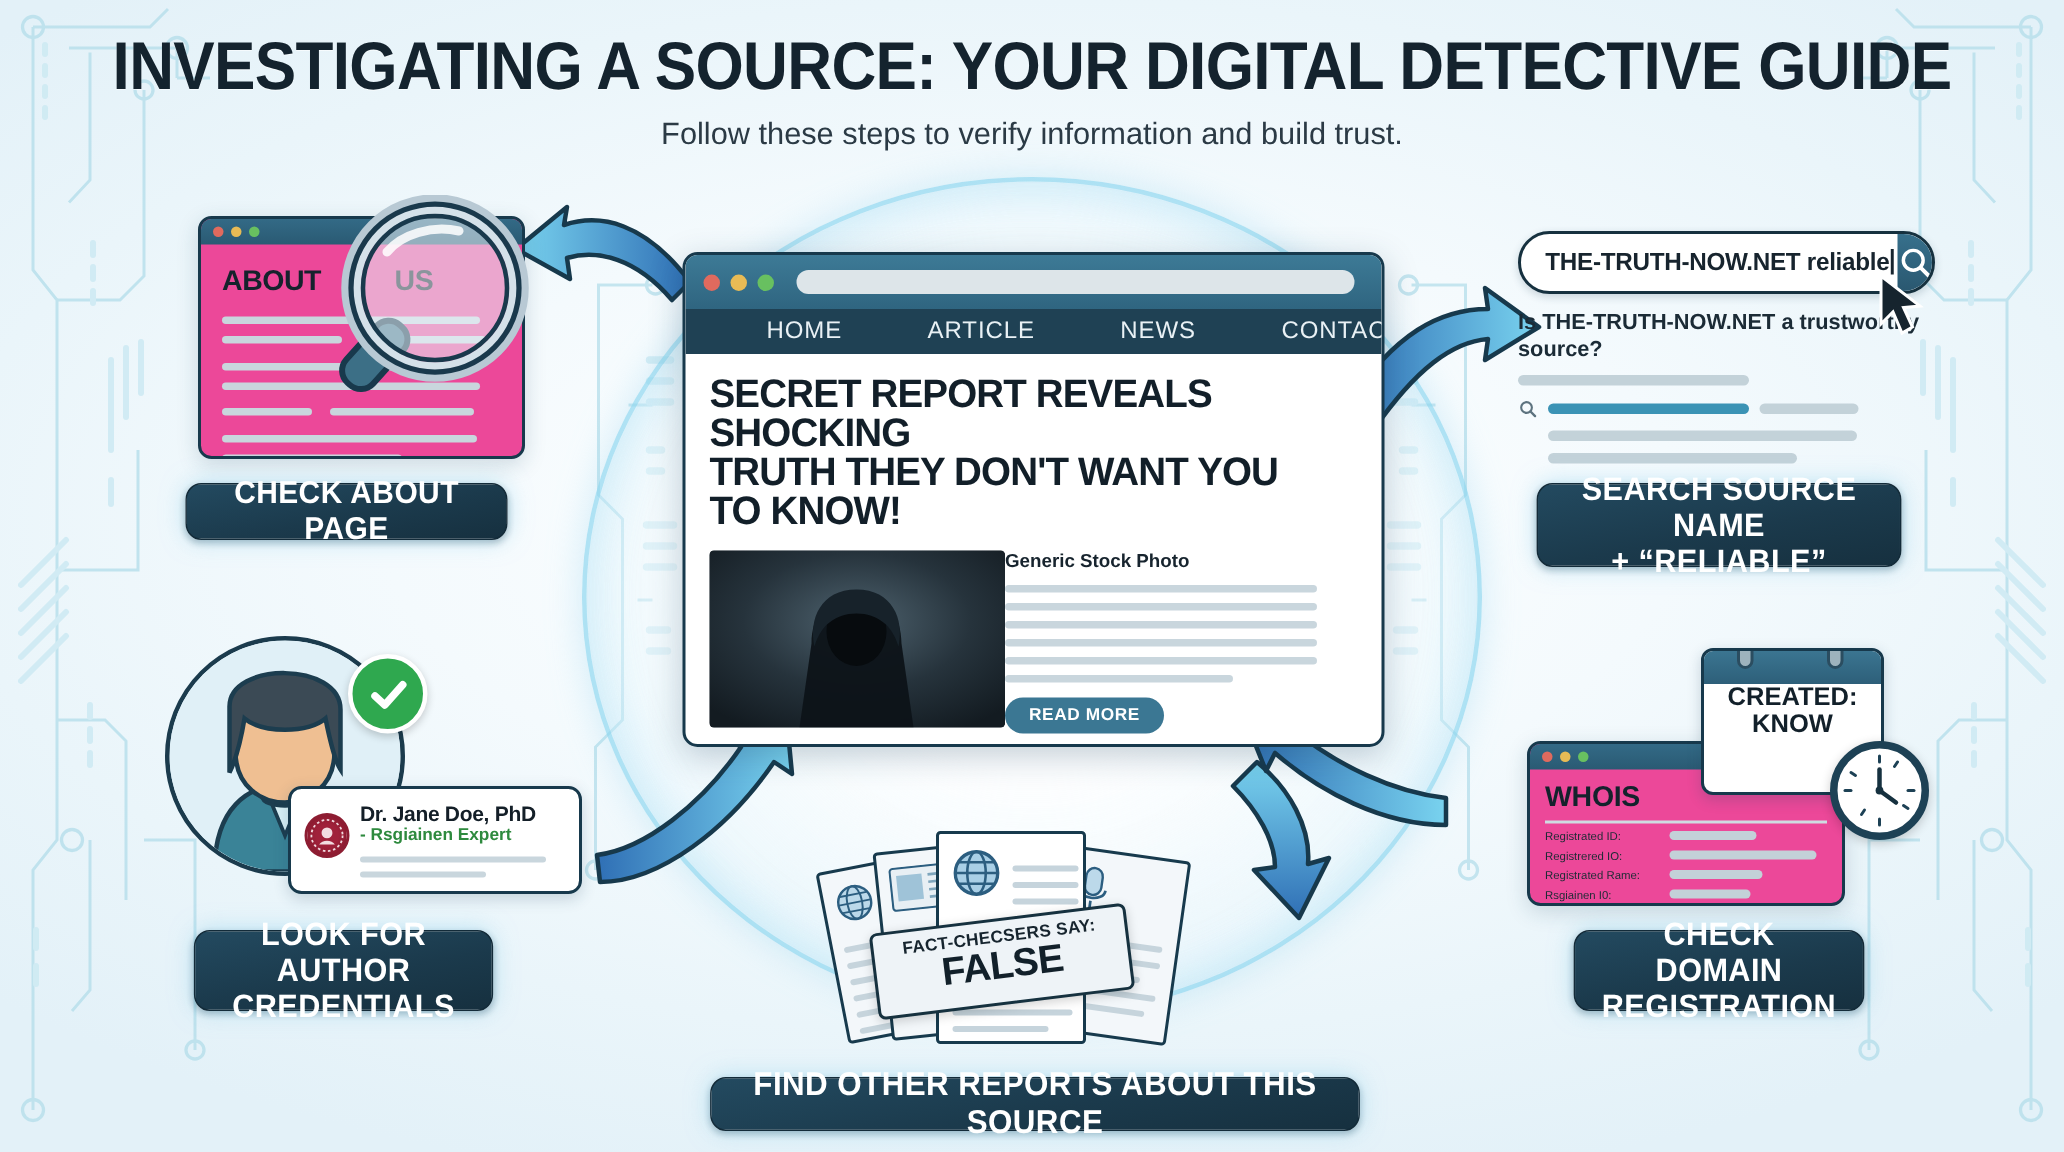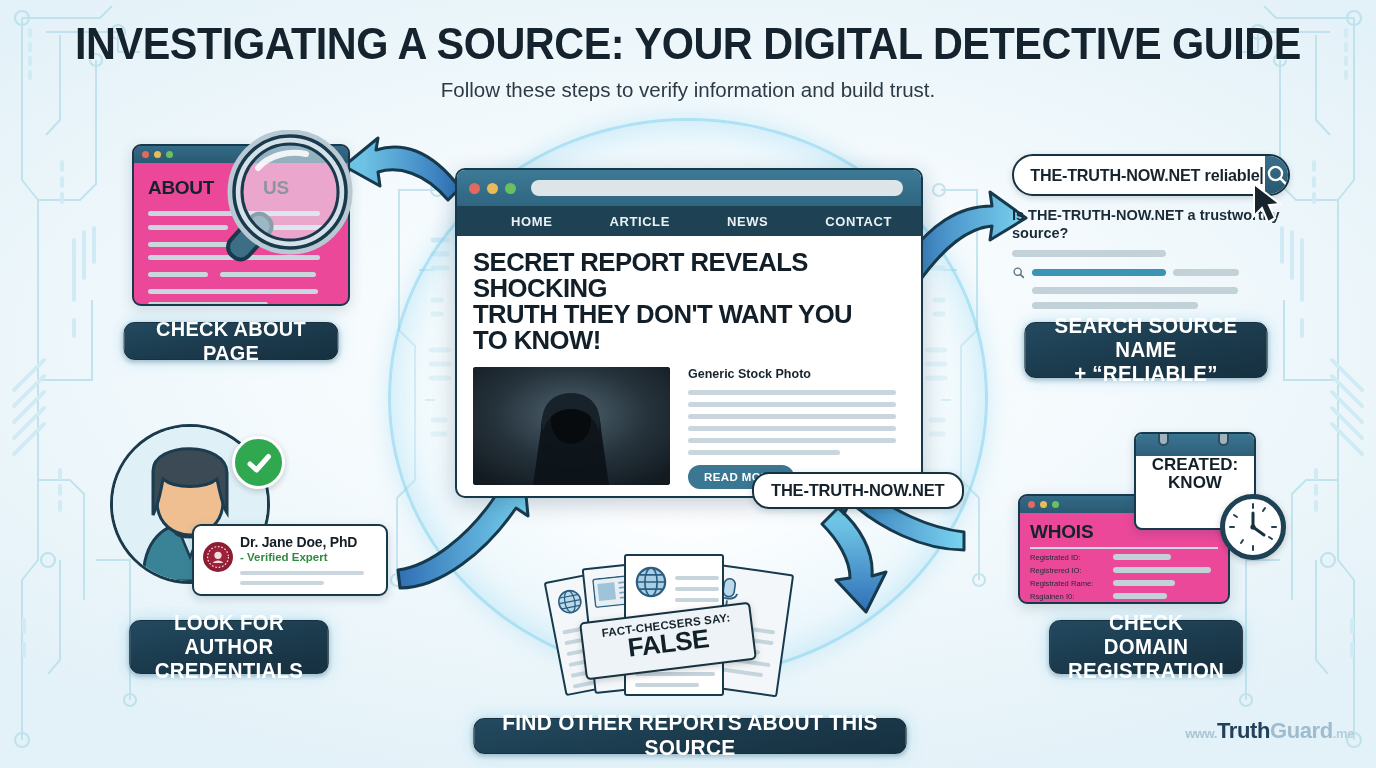--- a/index.html
+++ b/index.html
@@ -112,27 +112,27 @@
     background: #fff; border: 5px solid #1d4155; box-shadow: 0 2px 7px rgba(0,0,0,.2); }
 
   
   #browser { position: absolute; left: 455px; top: 168px; width: 468px; height: 330px;
     background: #fff; border: 2.5px solid #17394c; border-radius: 10px; overflow: hidden;
     box-shadow: 0 6px 22px rgba(25,65,90,.25); }
   .br-top { height: 36px; background: linear-gradient(180deg,#3d7a96,#2f6580); display: flex; align-items: center; gap: 7px; padding: 0 12px; }
   .br-dot { width: 11px; height: 11px; border-radius: 50%; }
   .br-url { flex: 1; height: 16px; border-radius: 9px; background: #dde5e9; margin-left: 8px; margin-right: 6px; }
   .br-nav { height: 30px; background: #1f4154; display: flex; align-items: center; gap: 21px; padding: 0 18px; }
-  .br-nav span { color: #e9f1f5; font-size: 13px; font-weight: 700; letter-spacing: .6px;
+  .br-nav span { color: #e9f1f5; font-size: 16px; font-weight: 400; letter-spacing: .6px;
                  font-family:"Liberation Sans Narrow","Liberation Sans",sans-serif;padding-left:36px; }
   .br-nav .navsearch { margin-left: auto; width: 88px; height: 14px; border-radius: 7px; background: #2e5870; }
   .art { padding: 14px 16px 0; }
   .headline { font-size: 26.5px; font-weight: 700; line-height: .98; color: #121f29; letter-spacing: -.6px;
     font-family:"Liberation Sans Narrow","Liberation Sans",sans-serif; transform: scaleX(.97); transform-origin: left; }
-  .art-row { display: flex; gap: 18px; margin-top: 13px; }
+  .art-row { display: flex; gap: 0; margin-top: 13px; }
   .hood { width: 197px; height: 118px; border-radius: 3px; overflow: hidden; position: relative;
     background: radial-gradient(ellipse at 50% 42%, #3c4e58 0%, #222f38 45%, #161f26 100%); }
   .photo-cap { font-size: 12.5px; font-weight: 700; color: #17242e; }
   .readmore { margin-top: 10px; display: inline-flex; align-items: center; justify-content: center;
     padding: 6px 16px; border-radius: 13px; background: #3b7793; color: #fff; font-size: 11.5px; font-weight: 700;
     letter-spacing: .4px; font-family:"Liberation Sans Narrow","Liberation Sans",sans-serif; }
   .byline { margin: 9px 0 0 16px; font-size: 13px; font-weight: 700; color: #17242e; }
 
   .domain-pill { position: absolute; left: 752px; top: 472px; padding: 7px 17px; background: #fff;
     border: 2.5px solid #17323f; border-radius: 17px; font-size: 16.5px; font-weight: 700; color: #15222c;
@@ -462,21 +462,21 @@
     </div>
     <div class="cred-card">
       <div class="seal">
         <svg viewBox="0 0 30 30" width="26" height="26" style="position:absolute;left:0;top:0" aria-hidden="true">
           <circle cx="15" cy="15" r="12" fill="none" stroke="#f0d9de" stroke-width="1.4" stroke-dasharray="2 2"></circle>
           <circle cx="15" cy="13" r="4.2" fill="#f2dde1"></circle>
           <path d="M9 22 C11 18, 19 18, 21 22 Z" fill="#f2dde1"></path>
         </svg>
       </div>
       <div class="cred-name">Dr. Jane Doe, PhD</div>
-      <div class="cred-role">- Verified Expert</div>
+      <div class="cred-role">- Rsgiainen Expert</div>
       <div class="line" style="width:124px;margin-top:8px;height:4px"></div>
       <div class="line" style="width:84px;margin-top:6px;height:4px"></div>
     </div>
   </div>
   <div class="chip" style="left:124px; top:620px; width:210px; height:54px; font-size:21.5px; flex-direction:column;">
     <span>LOOK FOR AUTHOR</span>
     <span>CREDENTIALS</span>
   </div>
 
   <div id="whois-block">
@@ -586,21 +586,20 @@
             <div class="line" style="width:152px;height:5px;margin-top:7px"></div>
           </div>
           <div class="readmore">READ MORE</div>
         </div>
       </div>
     </div>
     <div class="byline">By “TruthSeekerX”</div>
 
   </div>
 
-  <div class="domain-pill">THE-TRUTH-NOW.NET</div>
 
   <div id="docs">
     <div class="doc" style="left:2px; top:26px; width:76px; height:116px; transform:rotate(-11deg)">
       <div style="padding:9px 7px">
         <svg width="26" height="26" viewBox="0 0 26 26" aria-hidden="true">
           <circle cx="13" cy="13" r="11" fill="#bcd9ea" stroke="#2c5e80" stroke-width="1.6"></circle>
           <ellipse cx="13" cy="13" rx="5" ry="11" fill="none" stroke="#2c5e80" stroke-width="1.3"></ellipse>
           <path d="M2.4 13 H23.6 M4 7.5 H22 M4 18.5 H22" stroke="#2c5e80" stroke-width="1.2"></path>
         </svg>
         <div class="dl" style="width:56px;margin-top:10px"></div>
@@ -656,17 +655,14 @@
         <div class="dl" style="width:64px;margin-top:7px"></div>
       </div>
     </div>
     <div class="stamp">
       <div class="s1">FACT-CHECSERS SAY:</div>
       <div class="s2">FALSE</div>
     </div>
   </div>
   <div class="chip" style="left:462px; top:718px; width:456px; height:36px; font-size:22px;">FIND OTHER REPORTS ABOUT THIS SOURCE</div>
 
-  <div class="watermark">
-    <span class="wm-www">www.</span><span class="wm-truth">Truth</span><span class="wm-guard">Guard</span><span class="wm-me">.me</span>
-  </div>
 
 </div>
 
 </body></html>

